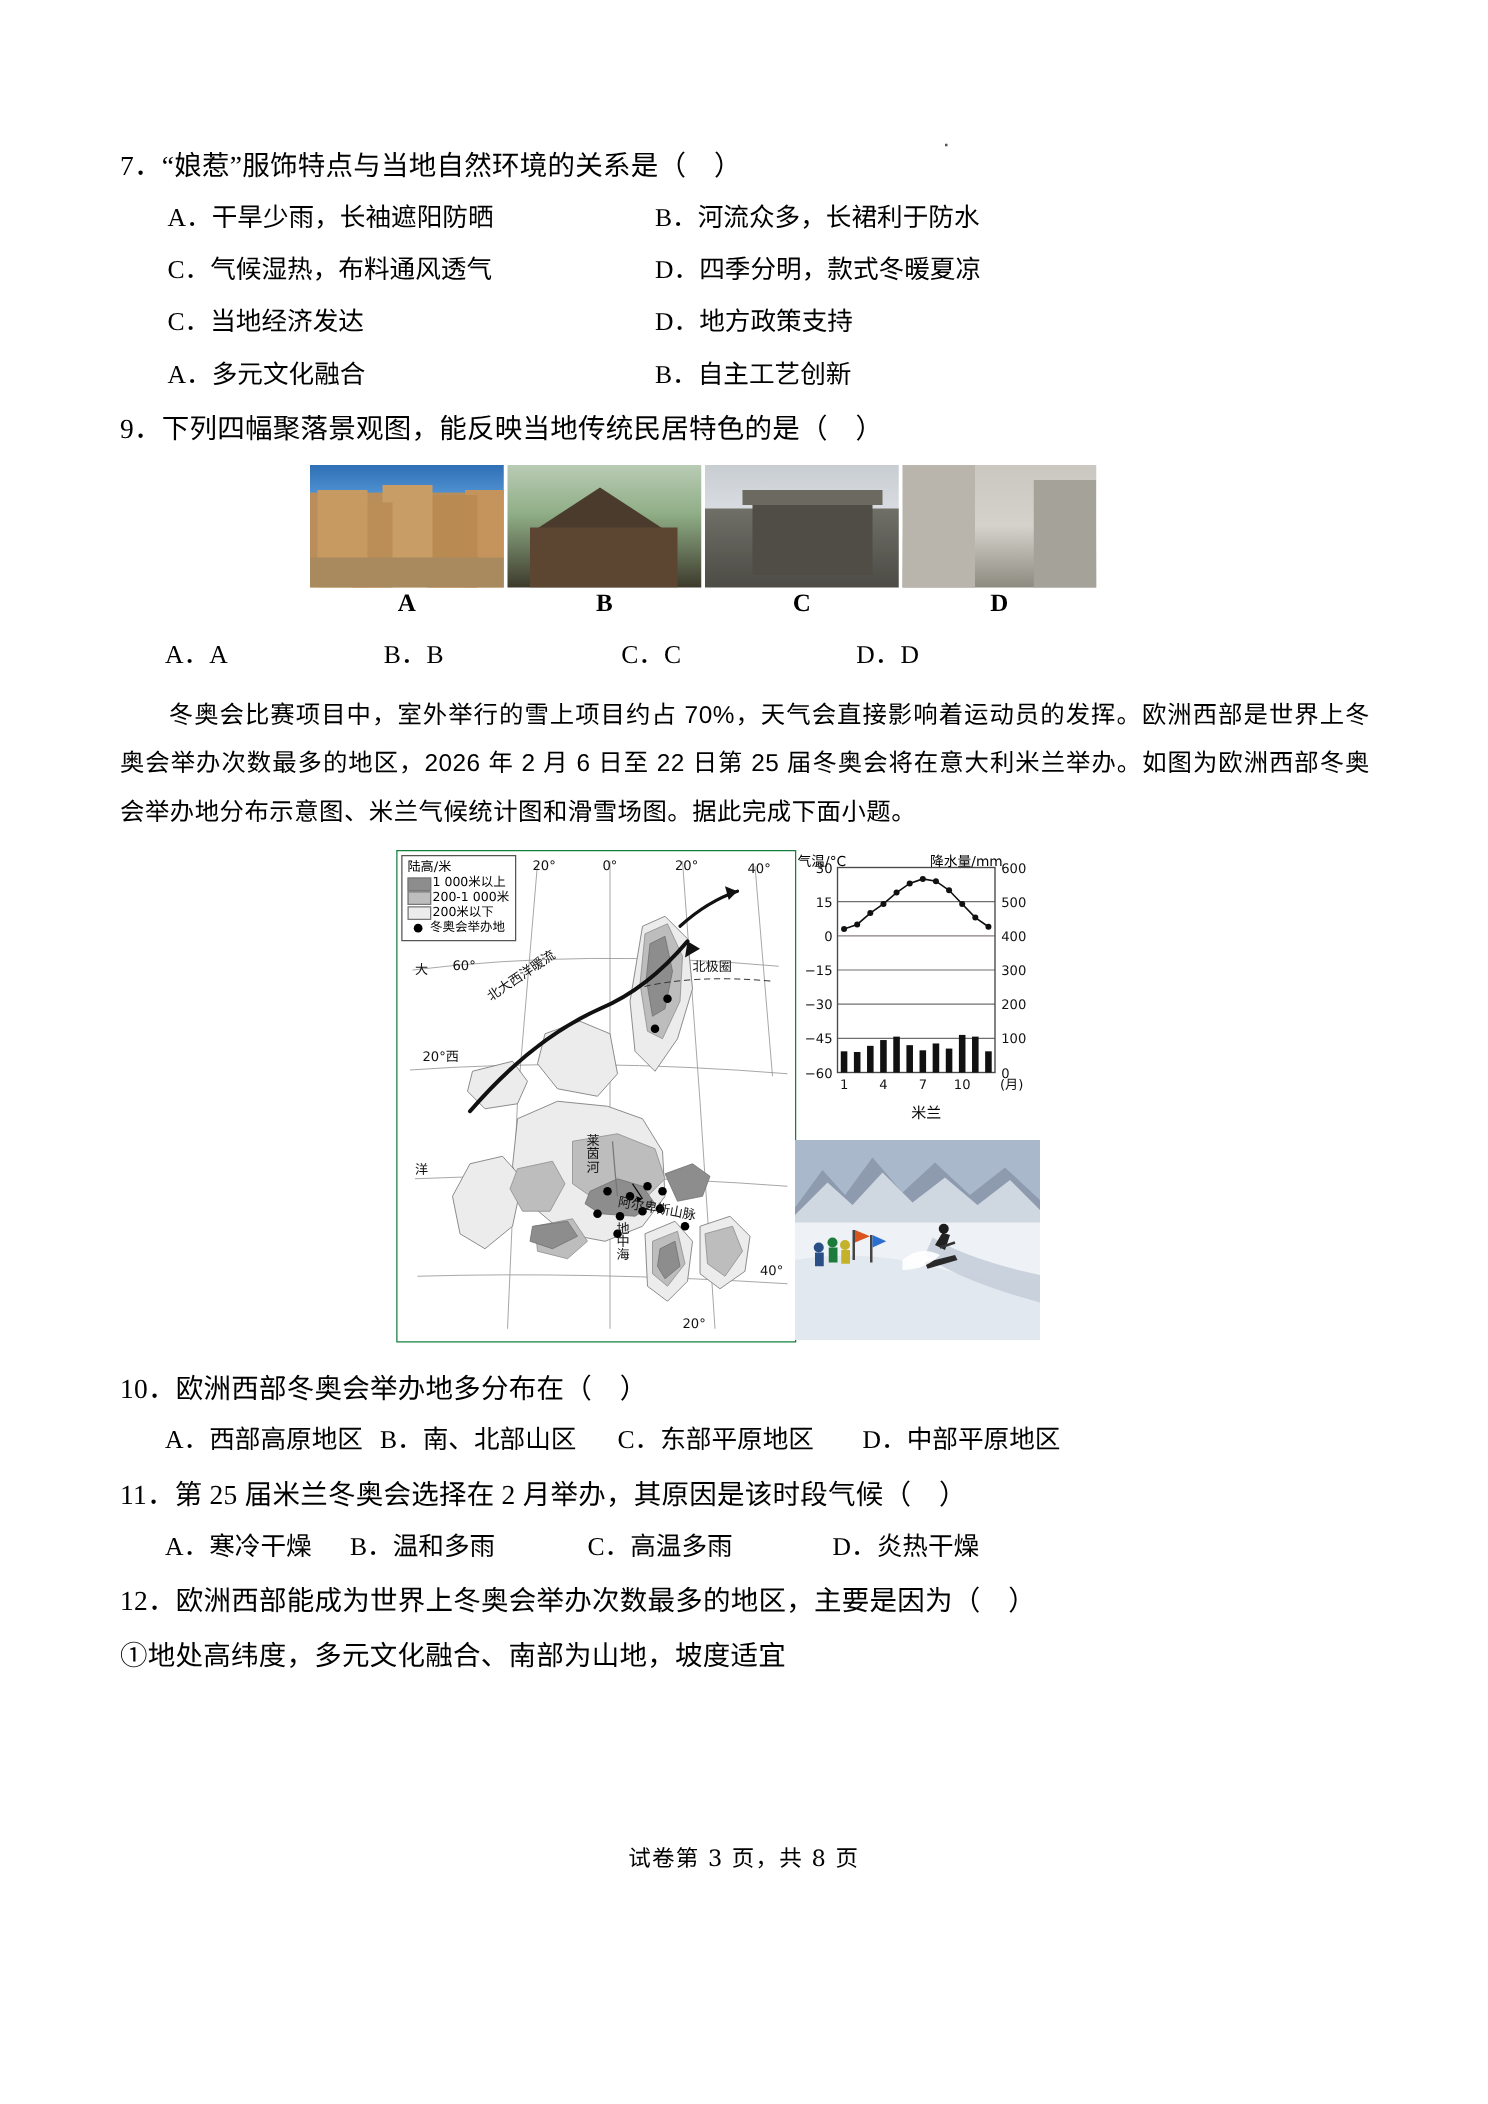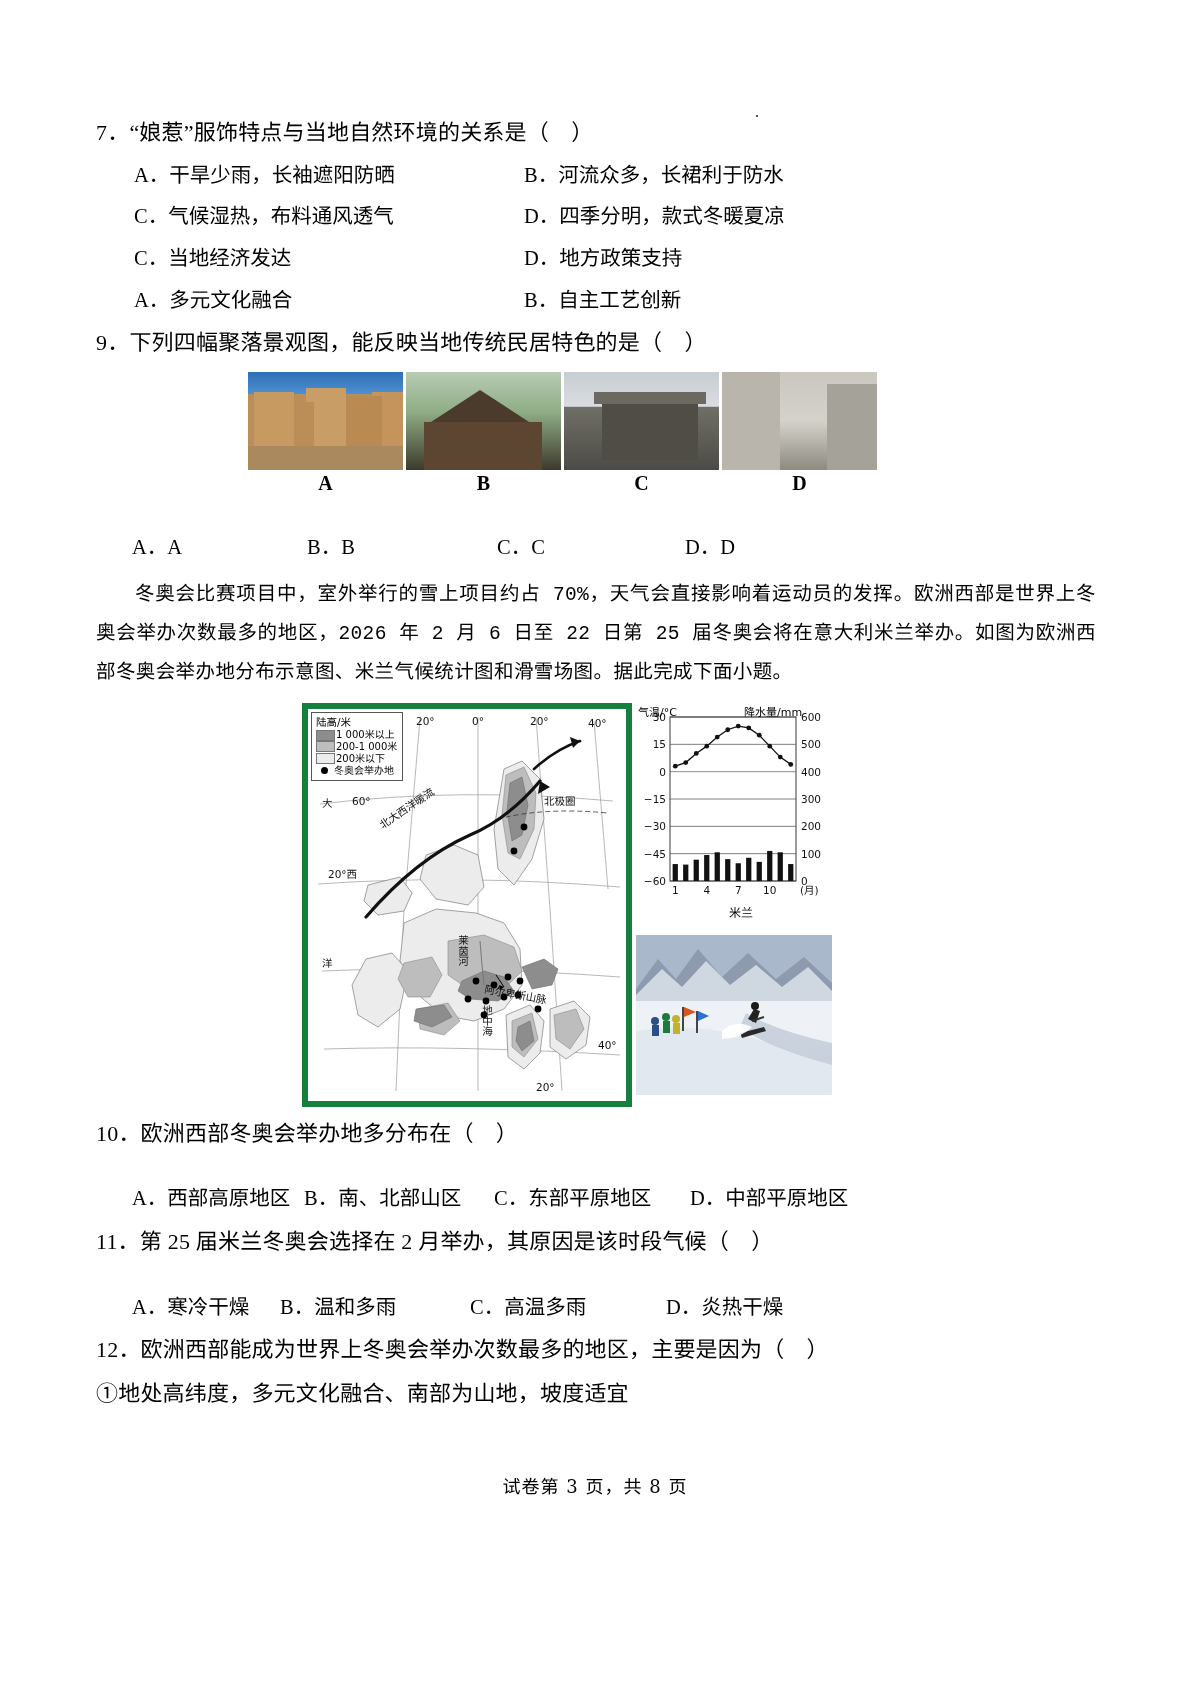--- a/index.html
+++ b/index.html
@@ -46,25 +46,25 @@
     padding-left: 38px;
     white-space: pre;
   }
   .opt-row .opt {
     flex: 0 0 auto;
   }
   .opt-2col .opt:nth-child(1) { width: 390px; }
   .opt-2col .opt:nth-child(2) { width: auto; }
 
   .opt-4col { padding-left: 36px; }
-  .opt-4col .opt { width: 0; margin-top: 23px; }
+  .opt-4col .opt { width: 0; }
 
   
   .passage {
-    font-family: Liberation Mono, monospace;
+    font-family: Liberation Sans, sans-serif;
     font-size: 19.5px;
     line-height: 2.0;
     text-align: justify;
     text-indent: 2em;
     margin: 14px 0 10px 0;
     letter-spacing: 0.4px;
   }
 
   
   .photo-strip {
@@ -134,25 +134,25 @@
   
   .figure-block {
     position: relative;
     margin: 8px 0 0 0;
     height: 400px;
   }
 
   
   .map-panel {
     position: absolute;
-    left: 206px;
+    left: 221px;
     top: 0;
     width: 318px;
     height: 392px;
-    border: 6px solid #15803d;
+    border: 1px solid #15803d;
     background: #ffffff;
     overflow: hidden;
   }
   .map-svg { position:absolute; left:0; top:0; }
   .legend-box {
     position: absolute;
     left: 3px; top: 3px;
     background: #fff;
     border: 1px solid #555;
     padding: 3px 5px 4px 4px;

